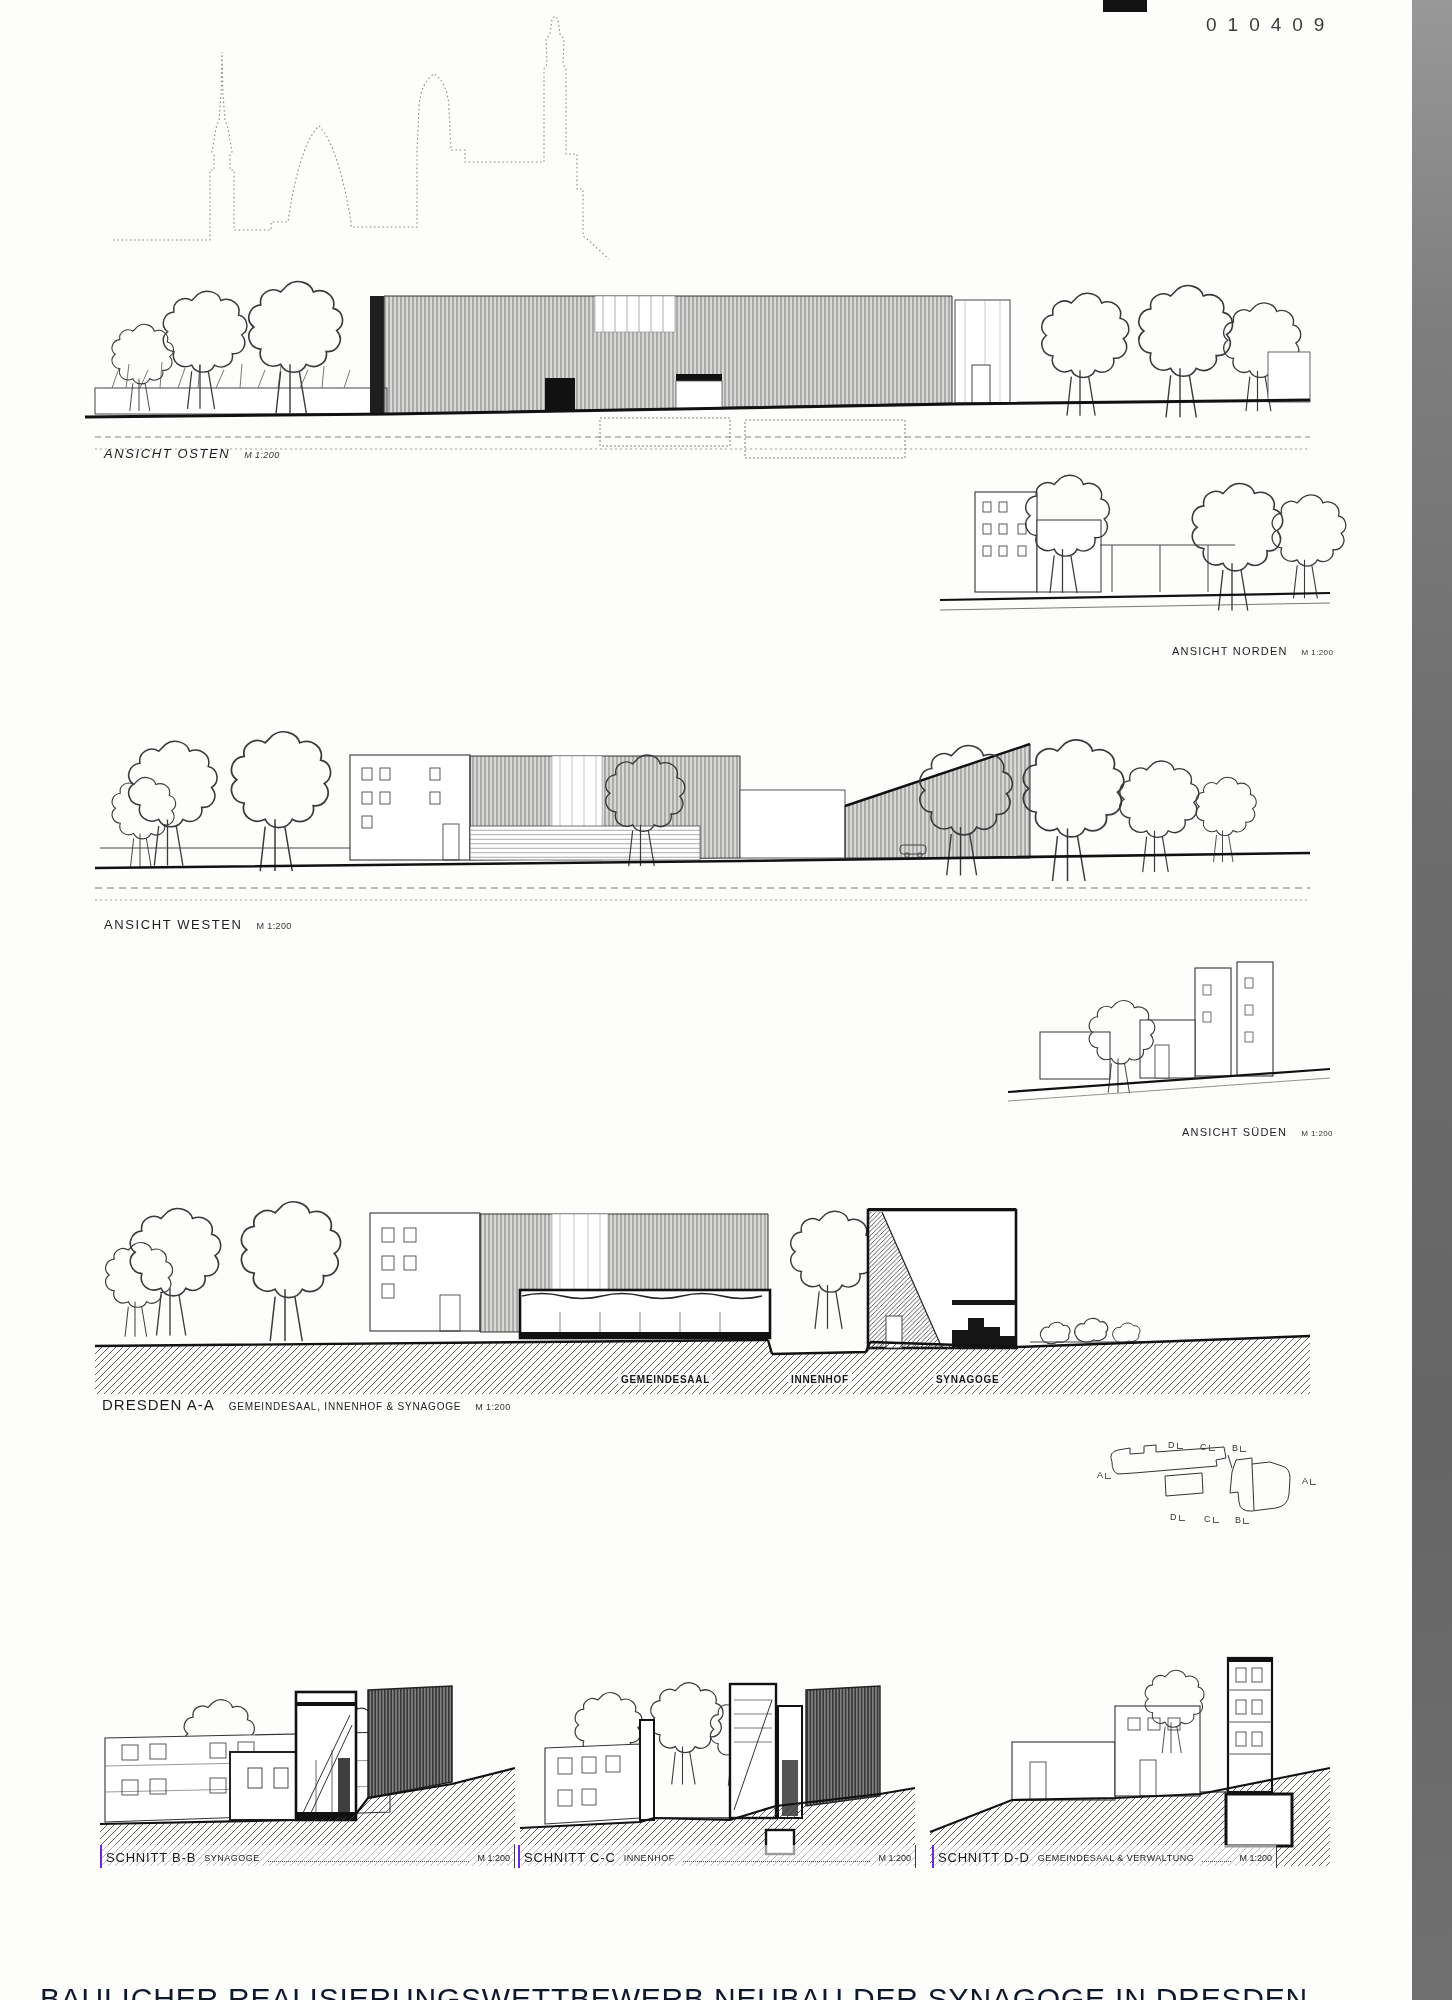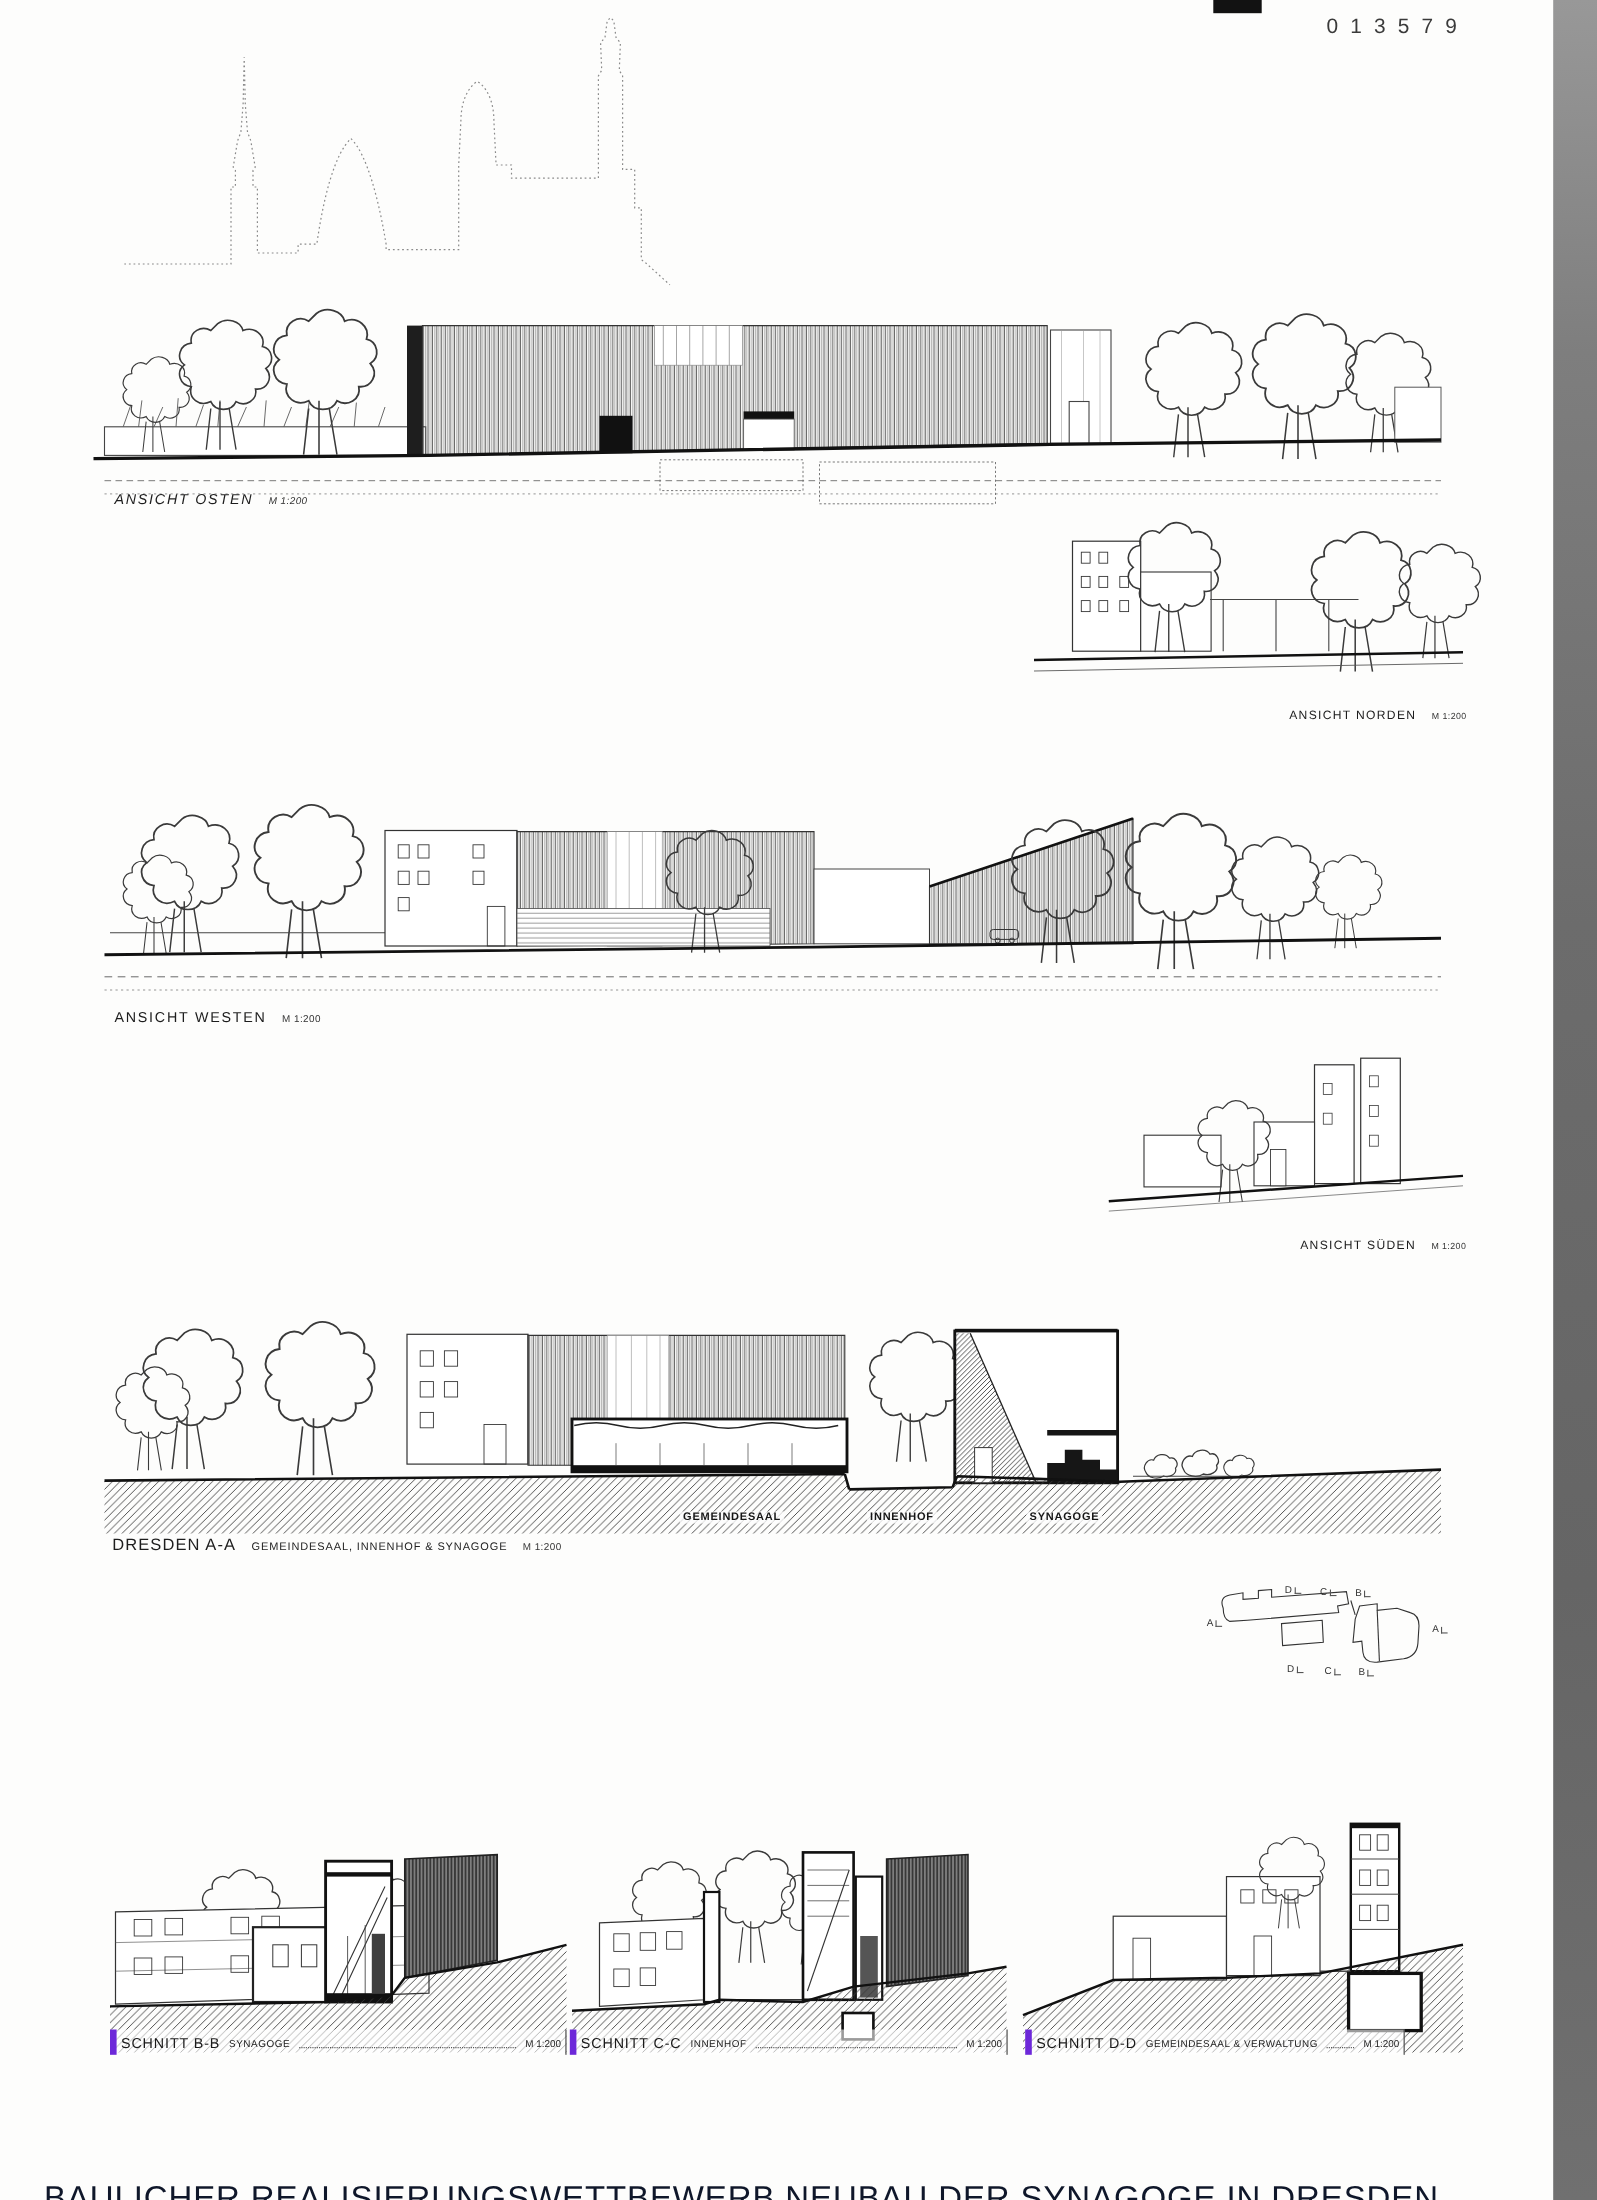--- a/index.html
+++ b/index.html
@@ -22,21 +22,21 @@
   .lbl .sub   { font-size:10px; letter-spacing:0.8px; color:#222; }
   .lbl .scale { font-size:9px;  letter-spacing:0.4px; color:#333; }
   .lbl.small .name  { font-size:11px; letter-spacing:1.2px; }
   .lbl.small .scale { font-size:8px; }
   .lbl.schnitt .name { font-size:15px; letter-spacing:1px; }
 
   .zone { position:absolute; font-size:10px; letter-spacing:0.7px; color:#161616;
           background:rgba(253,253,252,0.78); padding:0 3px; white-space:nowrap;font-weight:bold; }
 
   .strip { position:absolute; height:23px; display:flex; align-items:flex-end; gap:8px;
-           background:rgba(255,255,255,0.58); border-left:6px solid #6d28d9;
+           background:rgba(255,255,255,0.58); border-left:2px solid #6d28d9;
            border-right:1px solid #3c3c3c; padding:0 4px; box-sizing:border-box; }
   .strip .name   { font-size:13px; letter-spacing:0.8px; line-height:21px; color:#1a1a1a; }
   .strip .sub    { font-size:9px;  letter-spacing:0.5px; line-height:20px; color:#222; }
   .strip .leader { flex:1; border-bottom:1.6px dotted #555; margin-bottom:6px; }
   .strip .scale  { font-size:9px; line-height:20px; color:#222; }
 
   .title { position:absolute; left:40px; top:1982px; width:1315px; font-size:30px;
            letter-spacing:0.8px; color:#0f172a; white-space:nowrap; }
 
   .kmark { position:absolute; font-size:9px; color:#333; white-space:nowrap; }
@@ -317,21 +317,21 @@
             <rect x="1252" y="1732" width="10" height="14"></rect>
         </g>
       </g>
       <path d="M1200 1792H1228" stroke="#333" stroke-width="1.2"></path>
       <polygon points="930,1832 1012,1800 1115,1798 1200,1794 1330,1768 1330,1866 930,1866" fill="url(#hatch)"></polygon>
       <path d="M930 1832L1012 1800 1115 1798 1200 1794 1330 1768" fill="none" stroke="#111" stroke-width="2.2"></path>
       <rect x="1226" y="1794" width="66" height="52" fill="#fff" stroke="#111" stroke-width="3"></rect>
     </g>
   </svg>
 
-  <div class="pagenum">013579</div>
+  <div class="pagenum">010409</div>
   <div class="scan-mark"></div>
   <div class="scan-strip"></div>
 
   <div class="lbl" style="left:104px; top:446px;font-style:italic;">
     <span class="name">ANSICHT OSTEN</span>
     <span class="scale">M 1:200</span>
   </div>
 
   <div class="lbl small" style="left:1172px; top:645px;">
     <span class="name">ANSICHT NORDEN</span>

